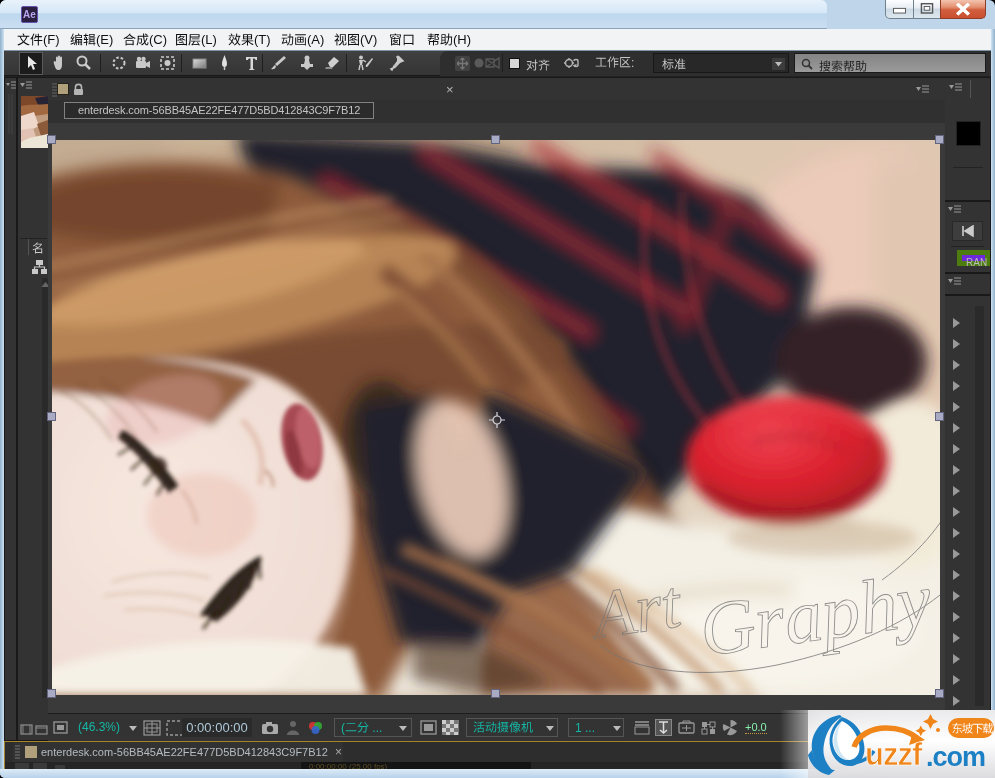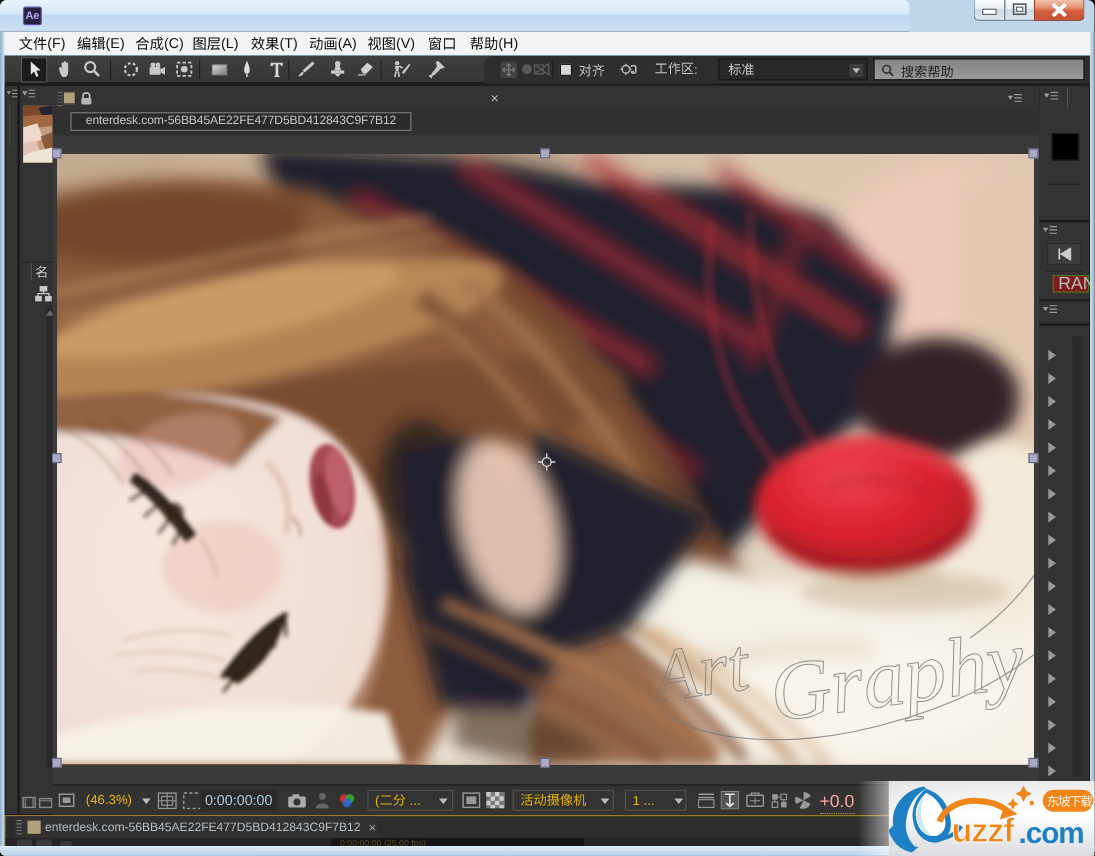--- a/index.html
+++ b/index.html
@@ -35,21 +35,21 @@
 .panel{position:absolute;background:#333}
 .pmenu{position:absolute;width:16px;height:10px}
 
 #tabsq{left:9px;top:5px;width:12px;height:12px;background:#b1a07c;border:1px solid #26231c}
 #ctab{left:38px;top:2px;height:19px;background:#3e3e3e;border:1px solid #989898;color:#cbcbcb;font-size:11px}
 #fcbtn{left:16px;top:24px;height:17px;background:#2b2b2b;border:1px solid #818181;color:#c4c4c4;font-size:11px;letter-spacing:-0.1px}
 #viewer{left:0;top:45px;width:897px;height:590px;background:#3a3a3a}
 .handle{position:absolute;width:9px;height:9px;background:#a9abc4;border:1px solid #63657e}
 
 #vctrl{left:0;top:635px;width:897px;height:29px;background:#333;border-top:1px solid #1c1c1c;color:#c5c5c5}
-.vdrop{position:absolute;top:4px;height:19px;border:1px solid #555;color:#eab308;font-size:12px;background:#333}
+.vdrop{position:absolute;top:4px;height:19px;border:1px solid #555;color:#14b8a6;font-size:12px;background:#333}
 #tcode{position:absolute;left:134px;top:4px;width:70px;height:19px;background:#2a2a2a;color:#aec8d8;font-size:13px;text-align:center;line-height:19px}
 
 #tl{left:4px;top:741px;width:981px;height:28px;background:#2d2d2d;border:1px solid #a8832c}
 #tlsq{left:20px;top:4px;width:12px;height:12px;background:#b1a07c;z-index:3}
 
 #botedge{left:0;top:769px;width:995px;height:9px;background:linear-gradient(#dcebf7,#b8d2ea);border-radius:0 0 5px 5px}
 #leftedge{left:0;top:29px;width:4px;height:741px;background:linear-gradient(90deg,#8fb0cc,#cfe2f2)}
 #rightedge{left:991px;top:29px;width:4px;height:741px;background:linear-gradient(90deg,#cfe2f2,#8fb0cc)}
 </style></head>
 <body>
@@ -449,21 +449,21 @@
               <rect x="10" y="2" width="5" height="5" fill="none" stroke="#999"></rect>
               <rect x="2" y="9" width="5" height="5" fill="none" stroke="#999"></rect>
               <rect x="10" y="9" width="5" height="5" fill="#999"></rect>
               <path d="M7 4.5 H10 M4.5 7 V9 M12.5 7 V9" stroke="#999"></path>
             </svg>
   <svg class="abs" style="left:674px;top:5px" width="17" height="17" viewBox="0 0 17 17">
               <path d="M8.5 8.5 L8.5 1 A7.5 7.5 0 0 1 15 5 Z" fill="#999"></path>
               <path d="M8.5 8.5 L15 12 A7.5 7.5 0 0 1 5 15.5 Z" fill="#999"></path>
               <path d="M8.5 8.5 L2 12 A7.5 7.5 0 0 1 1.5 5 Z" fill="#999"></path>
             </svg>
-  <div class="abs" style="left:697px;top:7px;color:#fca5a5;font-size:16px;border-bottom:1px dotted #c89a3e">+0.0</div>
+  <div class="abs" style="left:697px;top:7px;color:#86efac;font-size:11px;border-bottom:1px dotted #c89a3e">+0.0</div>
 </div>
 </div>
 
 <div class="panel" style="left:941px;top:1px;width:45px;height:662px">
   <svg class="pmenu" style="left:4px;top:5px" width="14" height="10">
             <path d="M0 2 L5 2 L2.5 6 Z" fill="#999"></path>
             <path d="M6 1h7M6 4h7M6 7h7" stroke="#999"></path>
           </svg>
   <div class="abs" style="left:25px;top:2px;width:1px;height:18px;background:#555"></div>
   <div class="abs" style="left:11px;top:43px;width:25px;height:25px;background:#000;border:1px solid #222"></div>
@@ -471,21 +471,21 @@
   <div class="abs" style="left:0px;top:122px;width:45px;height:2px;background:#191919"></div>
   <svg class="pmenu" style="left:3px;top:127px" width="14" height="10">
             <path d="M0 2 L5 2 L2.5 6 Z" fill="#999"></path>
             <path d="M6 1h7M6 4h7M6 7h7" stroke="#999"></path>
           </svg>
   <div class="abs" style="left:7px;top:143px;width:31px;height:20px;background:#3d3d3d;border:1px solid #282828"></div>
   <svg class="abs" style="left:16px;top:147px" width="14" height="12" viewBox="0 0 14 12">
             <path d="M2 1 V11 M12 1 L4 6 L12 11 Z" stroke="#ccc" stroke-width="1.6" fill="#ccc"></path>
           </svg>
   <div class="abs" style="left:6px;top:168px;width:33px;height:1px;background:#222"></div>
-  <div class="abs" style="left:12px;top:172px;width:33px;height:16px;background:#7f1d1d;border:1px solid #4d7c0f;color:#bbb;font-size:16px;line-height:15px;padding-left:4px">RAN</div>
+  <div class="abs" style="left:12px;top:172px;width:33px;height:16px;background:#6d28d9;border:5px solid #4d7c0f;color:#bbb;font-size:10px;line-height:15px;padding-left:4px">RAN</div>
   <div class="abs" style="left:0px;top:194px;width:45px;height:2px;background:#191919"></div>
   <svg class="pmenu" style="left:3px;top:199px" width="14" height="10">
             <path d="M0 2 L5 2 L2.5 6 Z" fill="#999"></path>
             <path d="M6 1h7M6 4h7M6 7h7" stroke="#999"></path>
           </svg>
   <div class="abs" style="left:0px;top:216px;width:45px;height:2px;background:#191919"></div>
   <svg class="abs" style="left:4px;top:240px" width="16" height="420">
             <path d="M4 0 l7 5 l-7 5 Z" fill="#999"></path>
             <path d="M4 21 l7 5 l-7 5 Z" fill="#999"></path>
             <path d="M4 42 l7 5 l-7 5 Z" fill="#999"></path>

